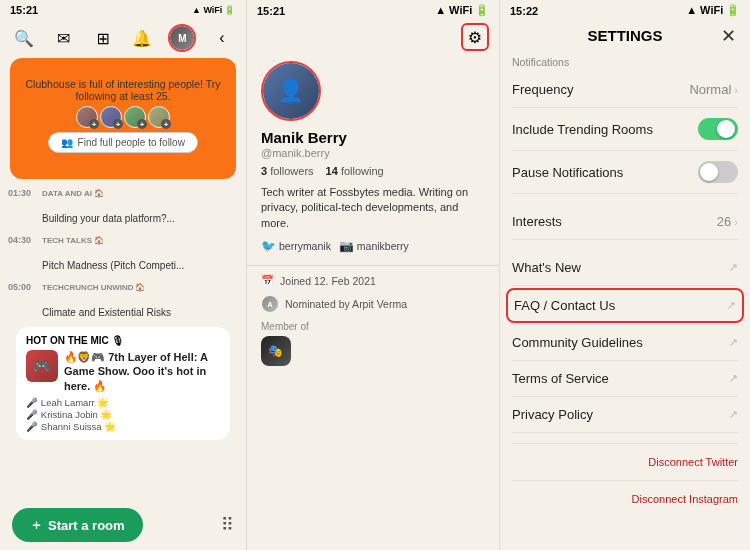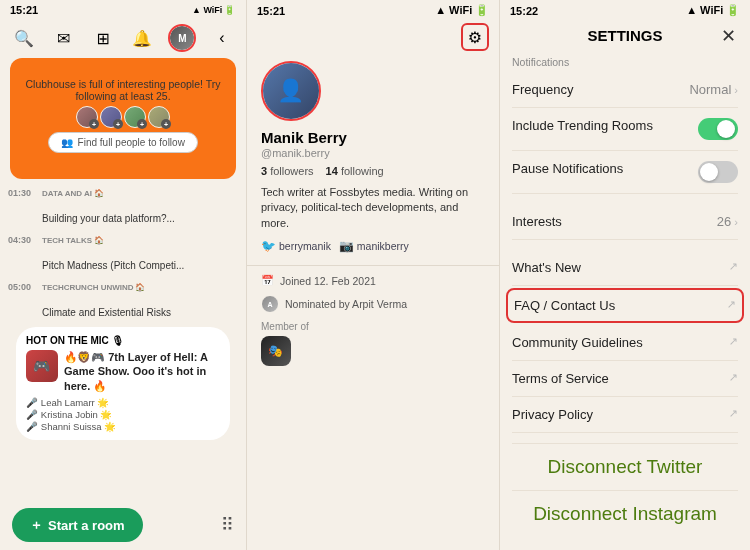--- a/index.html
+++ b/index.html
@@ -134,21 +134,21 @@
     }
 
     .room-title {
       font-size: 10px; color: #333; margin-left: 34px; margin-top: 15px;
       display: flex; align-items: center; gap: 3px;
     }
 
     .hot-section {
       margin: 6px 8px;
       background: white;
-      border-radius: 20px;
+      border-radius: 12px;
       padding: 8px 10px;
     }
 
     .hot-header {
       font-size: 10px; font-weight: 700; margin-bottom: 4px;
       display: flex; align-items: center; gap: 3px;
     }
 
     .hot-title {
       font-size: 11px; font-weight: 600; color: #222; margin-bottom: 4px;
@@ -332,21 +332,21 @@
       flex: 1;
       overflow-y: auto;
       padding: 0 12px;
     }
 
     .settings-section-label {
       font-size: 10.5px; color: #888; margin: 4px 0 4px; font-weight: 500;
     }
 
     .settings-row {
-      display: flex; align-items: flex-start; justify-content: space-between;
+      display: flex; align-items: center; justify-content: space-between;
       padding: 10px 0;
       border-bottom: 1px solid #e8e0d4;
       cursor: pointer;
     }
 
     .settings-row-label {
       font-size: 13px; color: #222;
     }
 
     .settings-row-value {
@@ -386,23 +386,23 @@
 
     
     .settings-row-highlighted {
       border: 2px solid #e03333;
       border-radius: 8px;
       padding: 8px 6px;
       margin: 2px -6px;
     }
 
     .disconnect-btn {
-      display: flex; align-items: center; justify-content: center;
+      display: flex; align-items: center; justify-content: flex-end;
       padding: 12px 0;
-      font-size: 19px; color: #4d7c0f;
+      font-size: 11px; color: #b91c1c;
       border-top: 1px solid #e8e0d4;
       cursor: pointer;
     }
 
     .gear-box {
       width: 28px; height: 28px;
       display: flex; align-items: center; justify-content: center;
       border: 2px solid #e03333;
       border-radius: 6px;
       font-size: 16px; cursor: pointer;

